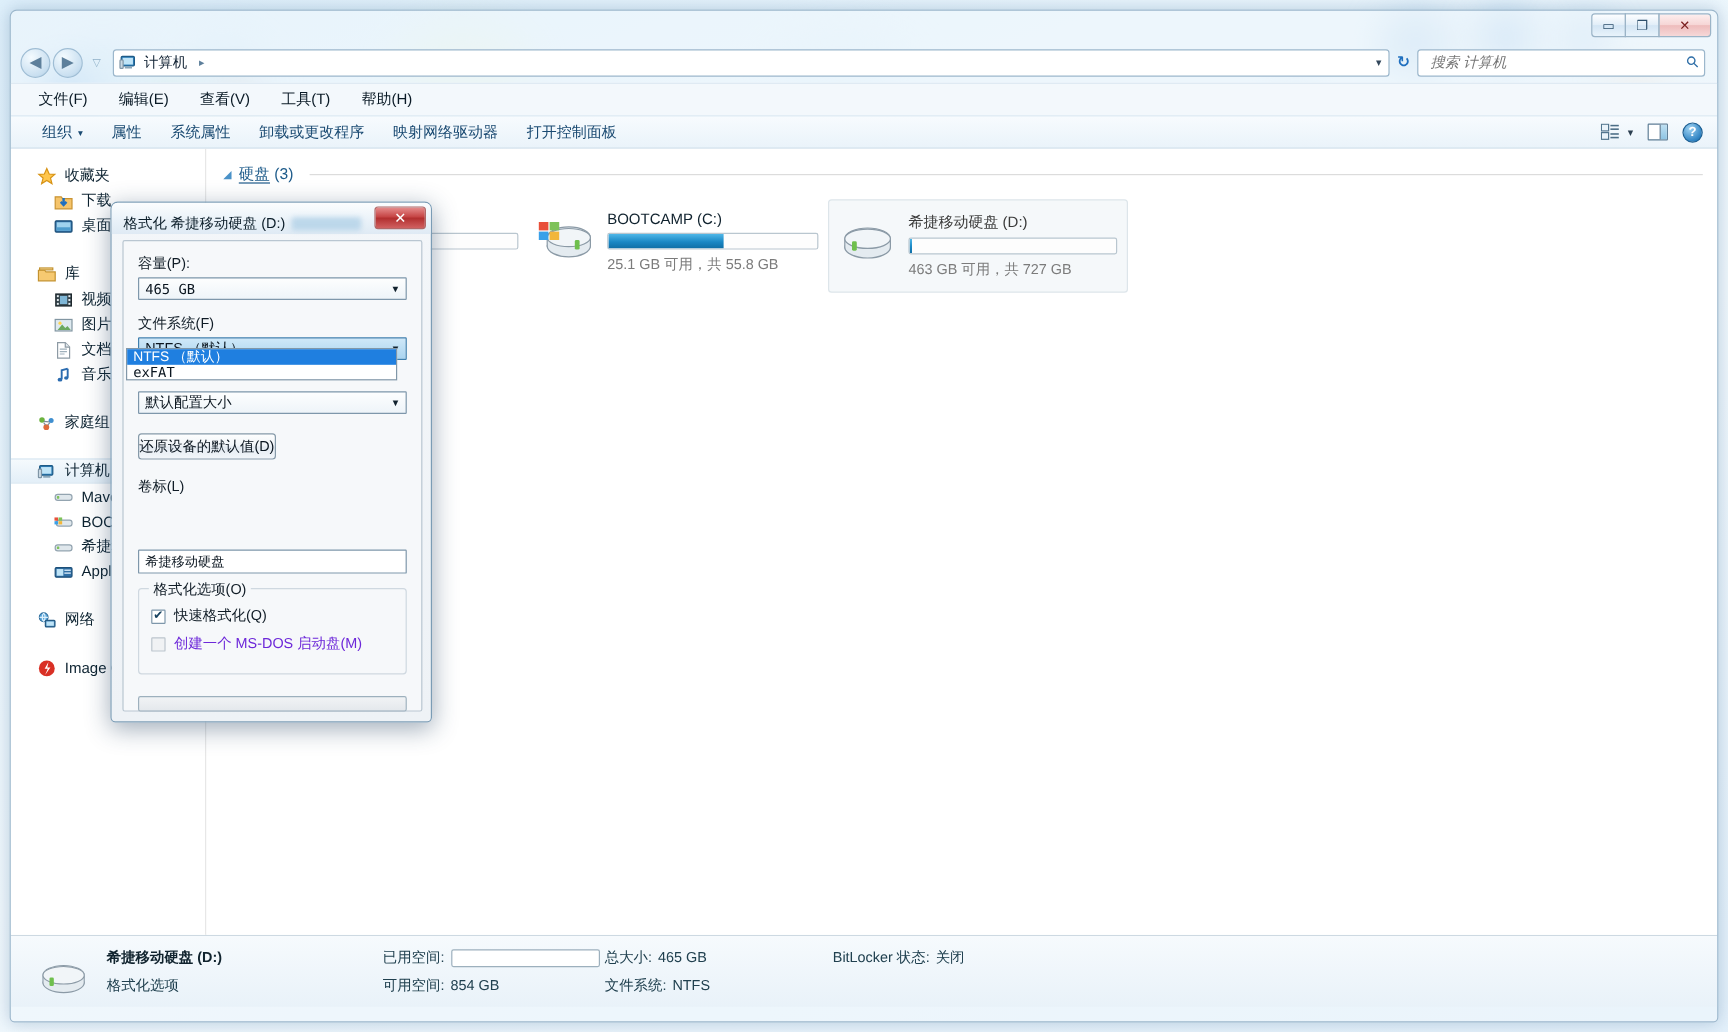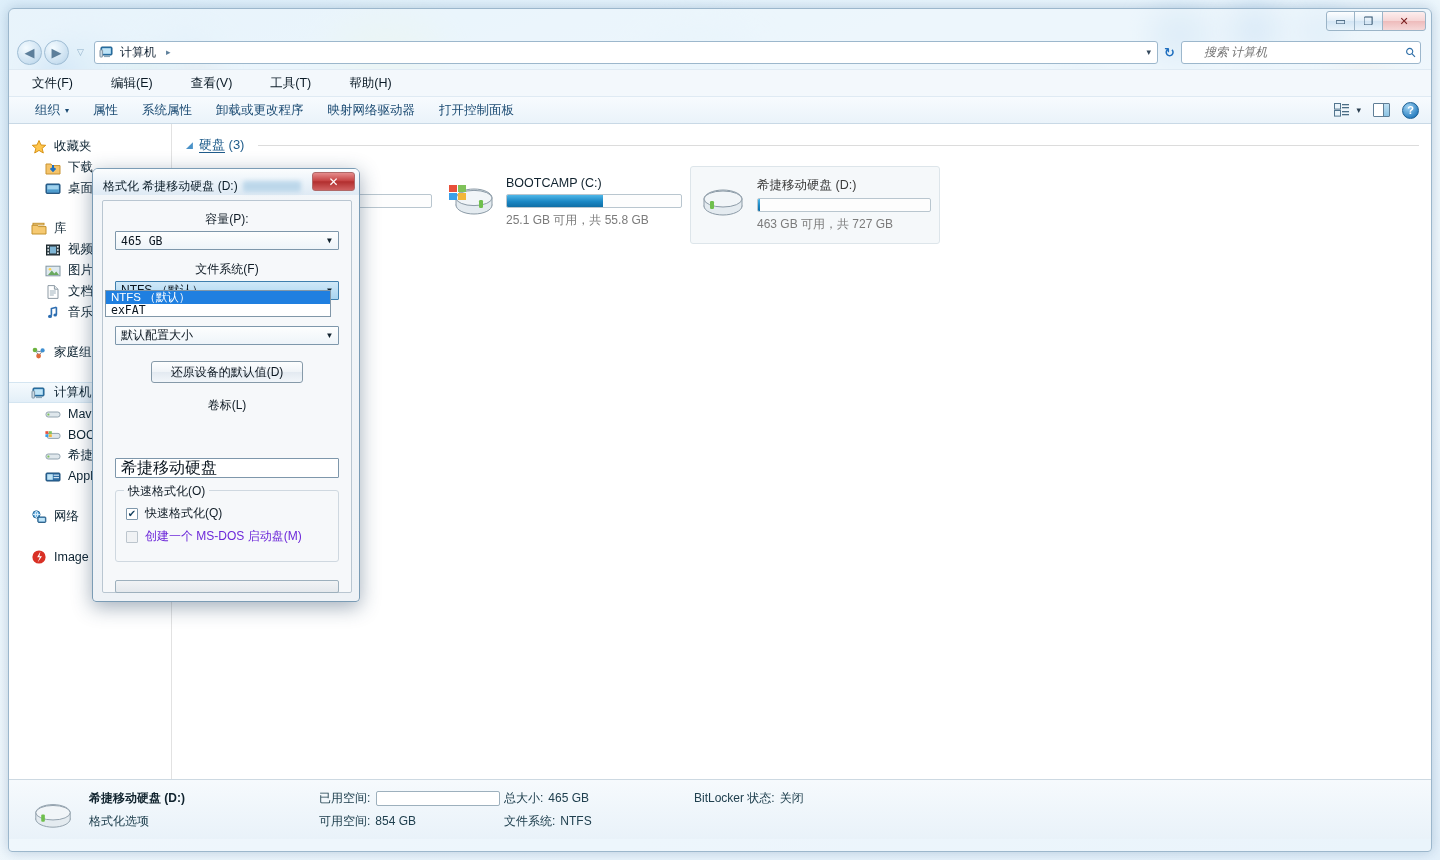--- a/index.html
+++ b/index.html
@@ -55,32 +55,32 @@
     flex:1;height:23px;border:1px solid #9cb7cc;background:#fff;border-radius:3px;
     display:flex;align-items:center;padding:0 2px 0 4px;position:relative;
   }
   .crumb{display:flex;align-items:center;height:100%;padding:0 2px;color:#123;font-size:12px;}
   .crumb .sep{color:#5d7f9b;font-size:9px;margin:0 6px;}
   .addr-right{margin-left:auto;display:flex;align-items:center;gap:10px;padding-right:4px;}
   .caret-dn{color:#33485c;font-size:9px;}
   .refresh{color:#1f6fbf;font-size:13px;font-weight:bold;}
   .searchbox{
     width:240px;height:23px;border:1px solid #9cb7cc;background:#fff;border-radius:3px;
-    display:flex;align-items:center;padding:0 4px 0 20px;
+    display:flex;align-items:center;padding:0 4px 0 8px;
   }
   .searchbox input{
     border:0;outline:0;flex:1;font-size:12px;font-style:italic;color:#7a7a7a;
     font-family:"Liberation Sans",sans-serif;background:transparent;
   }
   .mag{color:#2f6fa8;font-size:13px;transform:rotate(-45deg);}
 
   
   .menubar{
     height:27px;background:#f3f8fc;border-top:1px solid #dfeaf3;
-    display:flex;align-items:center;padding-left:12px;gap:16px;
+    display:flex;align-items:center;padding-left:12px;gap:4px;
   }
   .menuitem{padding:3px 11px;color:#0a1a26;font-size:12.5px;}
 
   
   .cmdbar{
     height:28px;background:linear-gradient(#f7fbfe,#eaf3fa);
     border-top:1px solid #dfeaf3;border-bottom:1px solid #c9d9e6;
     display:flex;align-items:center;padding-left:14px;justify-content:flex-end;
   }
   .cmditem{padding:3px 12px;color:#1a4a72;font-size:12.5px;display:flex;align-items:center;gap:5px;}
@@ -164,21 +164,20 @@
     position:absolute;right:4px;top:3px;width:43px;height:19px;border-radius:3px;
     border:1px solid #b06868;
     background:linear-gradient(#e58c8c,#c64545 45%,#b22f2f 52%,#d06060);
     color:#fff;font-size:12px;font-weight:bold;
     display:flex;align-items:center;justify-content:center;
   }
   .dlg-inner{
     position:absolute;left:9px;top:31px;width:250px;height:393px;
     background:#f6f8fa;border:1px solid #b9c6d1;border-radius:2px;
     padding:10px 12px 0 12px;
-    text-align:center;
   }
   .fld-label{font-size:12px;color:#101c26;margin:0 0 3px 0;}
   .fld-label.mt{margin-top:11px;}
   .combo{
     height:19px;border:1px solid #7e97ab;border-radius:1px;
     background:linear-gradient(#fdfefe,#eef4f9);
     display:flex;align-items:center;padding:0 0 0 5px;font-size:11.5px;color:#0b1620;
     font-family:"DejaVu Sans Mono","Liberation Mono",monospace;position:relative;
   }
   .combo .arrow{
@@ -202,24 +201,24 @@
     border:1px solid #869aa9;border-radius:3px;
     background:linear-gradient(#fdfefe,#f0f4f8 48%,#e3eaf1 52%,#f2f6fa);
     font-size:11.5px;color:#0b1620;height:21px;padding:0 10px;
     font-family:"DejaVu Sans Mono","Liberation Mono",monospace;
   }
   .btn.cjk{font-family:"Liberation Sans",sans-serif;font-size:12px;}
   .btn.primary{
     border:1px solid #3f88c5;box-shadow:inset 0 0 0 1px #fff;
     background:linear-gradient(#f6fbfe,#e2f0fa 48%,#cfe6f7 52%,#e7f3fc);
   }
-  .btn-restore{margin:16px 0 0 0;height:22px;padding:0 19px;}
+  .btn-restore{margin:16px 0 0 0;height:22px;padding:0 0;}
   .textfield{
     height:20px;border:1px solid #7e97ab;background:#fff;border-radius:1px;
-    display:flex;align-items:center;padding:0 5px;font-size:16px;color:#0b1620;margin-top:44px;
+    display:flex;align-items:center;padding:0 5px;font-size:11px;color:#0b1620;margin-top:44px;
   }
   .groupbox{
     margin-top:12px;border:1px solid #cfd8e0;border-radius:3px;padding:14px 10px 10px 10px;position:relative;
   }
   .gb-title{
     position:absolute;top:-8px;left:8px;background:#f6f8fa;padding:0 4px;font-size:12px;color:#101c26;
   }
   .chk-row{display:flex;align-items:center;gap:7px;margin-bottom:6px;font-size:12px;color:#101c26;}
   .chk-row.disabled{color:#6d28d9;}
   .chk{
@@ -703,21 +702,21 @@
     </div>
 
     <div class="btn btn-restore cjk">还原设备的默认值(D)</div>
 
     <div class="fld-label" style="margin-top:14px;">卷标(L)</div>
     <div class="textfield">
       <span>希捷移动硬盘</span>
     </div>
 
     <div class="groupbox">
-      <span class="gb-title">快速格式化(O)</span>
+      <span class="gb-title">格式化选项(O)</span>
       <div class="chk-row">
         <span class="chk">✔</span>
         <span>快速格式化(Q)</span>
       </div>
       <div class="chk-row disabled">
         <span class="chk disabled"></span>
         <span>创建一个 MS-DOS 启动盘(M)</span>
       </div>
     </div>
 

